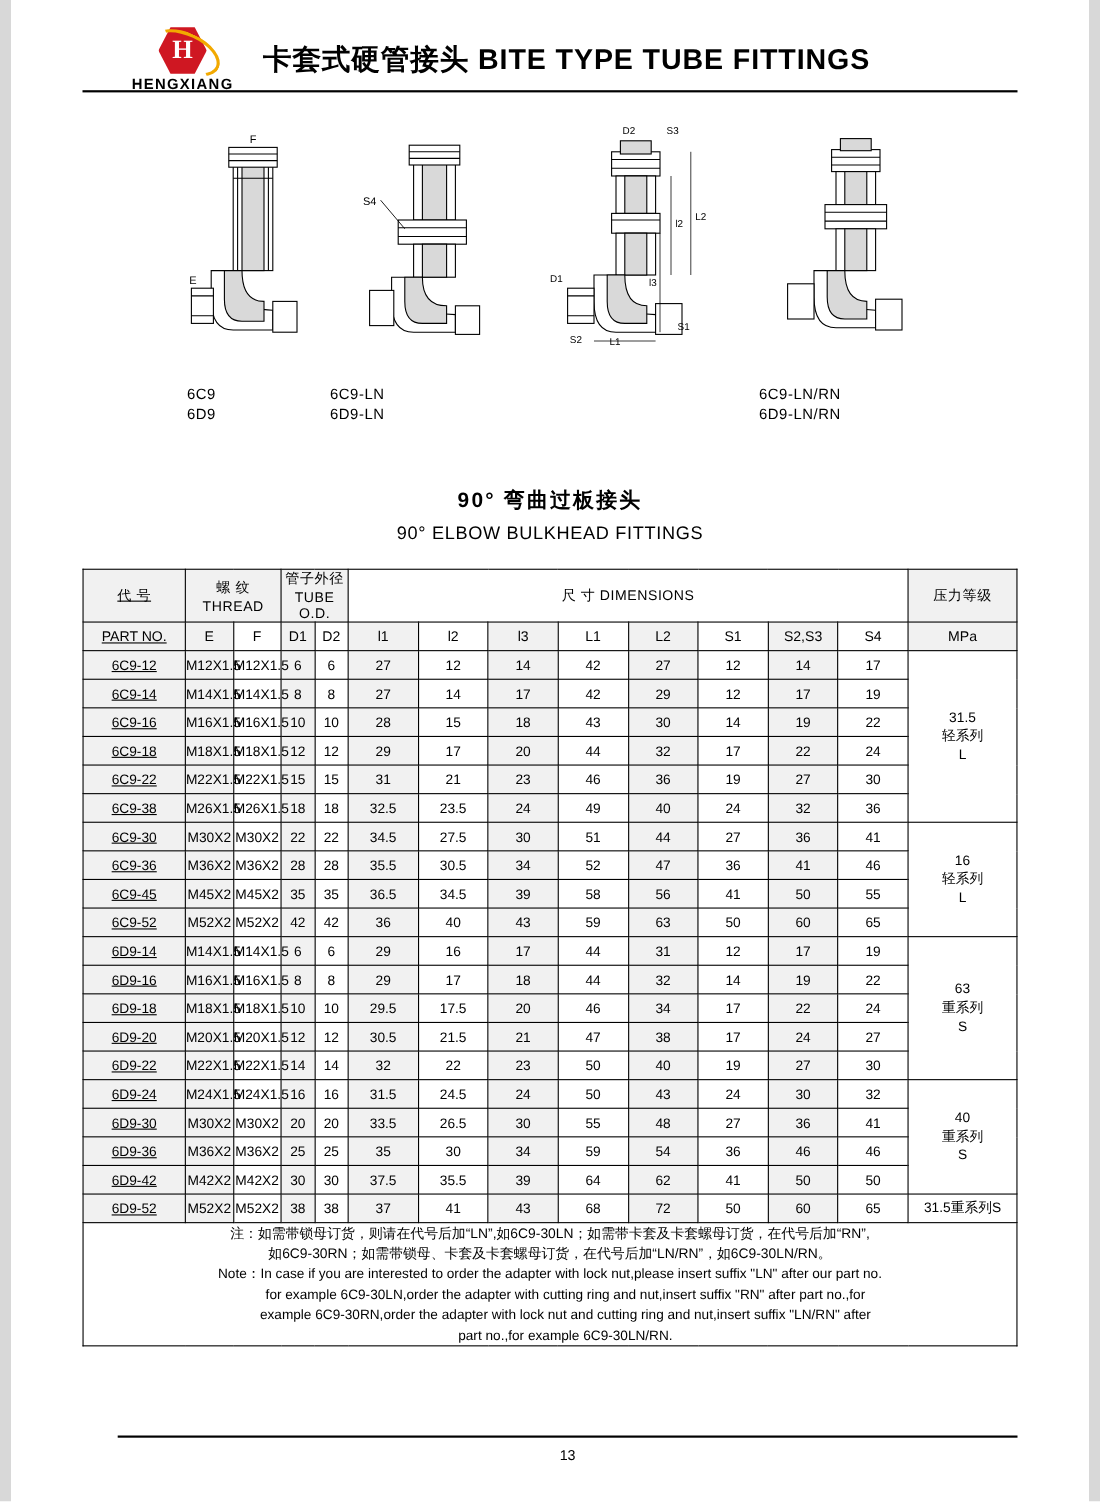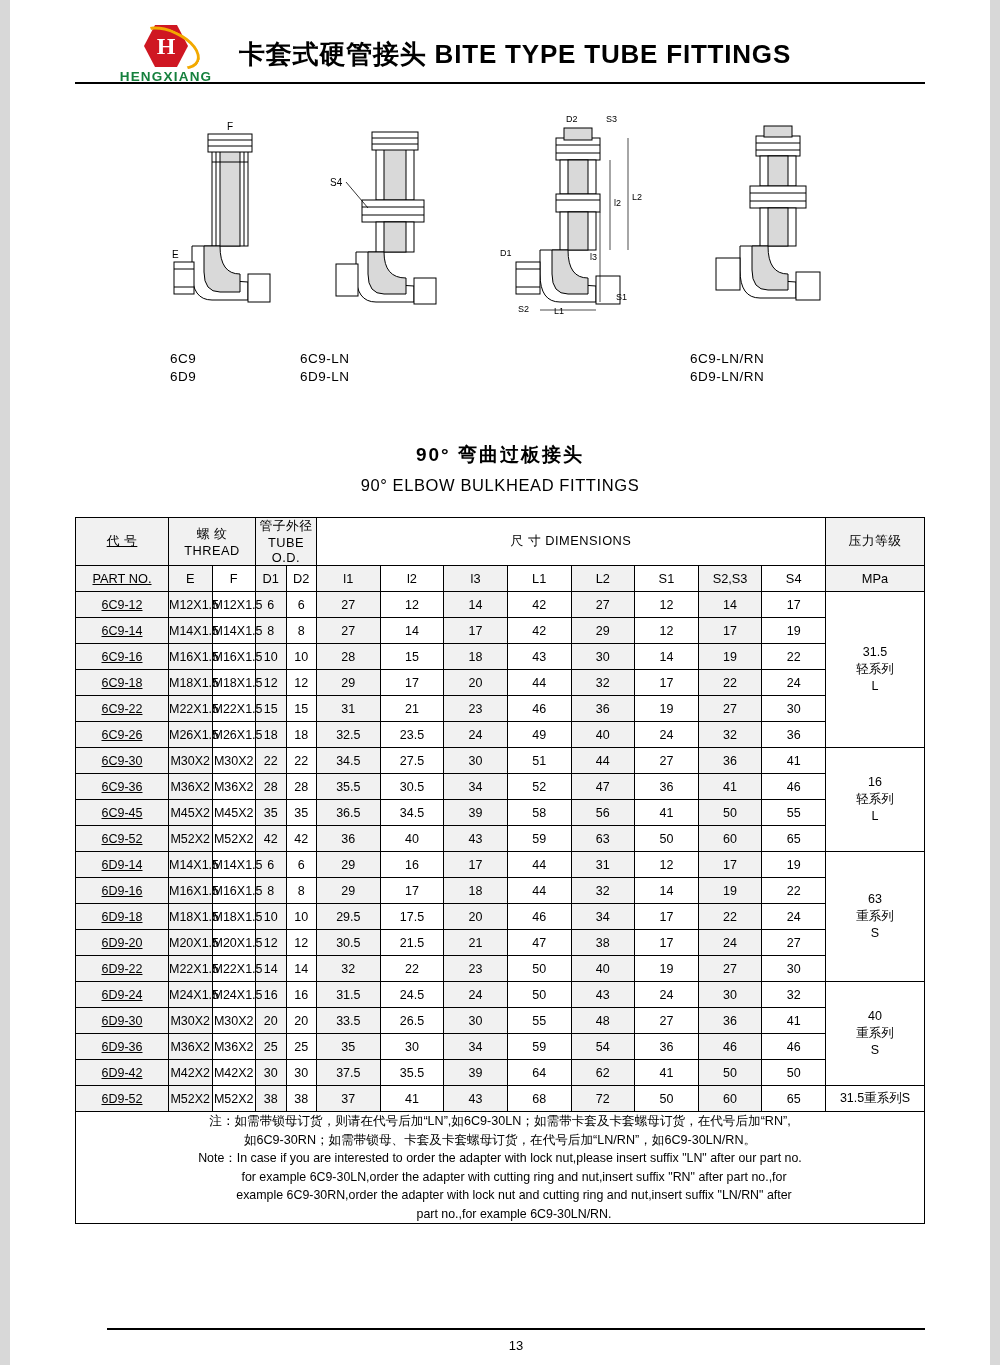--- a/index.html
+++ b/index.html
@@ -68,21 +68,21 @@
     border: 3px solid #f2a900;
     border-radius: 50%;
     border-left-color: transparent;
     border-bottom-color: transparent;
     transform: rotate(25deg);
   }
   .logo-name {
     font-size: 13.5px;
     font-weight: bold;
     letter-spacing: 1.2px;
-    color: #15803d;
+    color: #000000;
     margin-top: 1px;
     font-family: "Liberation Sans", sans-serif;
   }
   .header-title {
     font-size: 26px;
     font-weight: bold;
     letter-spacing: 0.8px;
     margin-left: 12px;
     white-space: nowrap;
   }
@@ -176,21 +176,21 @@
     font-size: 12.6px;
     height: auto;
   }
   .note-cell .en { font-size: 12.4px; }
   .note-indent { display: block; padding-left: 28px; }
 
   
   .footer {
     position: absolute;
     left: 0; right: 0;
-    bottom: 12px;
+    bottom: 35px;
     margin-left: 32px;
   }
   .footer-rule {
     margin: 0 75px;
     border-bottom: 2px solid #000;
   }
   .page-num {
     text-align: center;
     font-size: 13px;
     margin-top: 8px;
@@ -455,21 +455,21 @@
             <td class="col-dim-alt">31</td>
             <td class="col-dim">21</td>
             <td class="col-dim-alt">23</td>
             <td class="col-dim">46</td>
             <td class="col-dim-alt">36</td>
             <td class="col-dim">19</td>
             <td class="col-s23 shade">27</td>
             <td class="col-s4">30</td>
           </tr>
           <tr>
-            <td class="col-part shade">6C9-26</td>
+            <td class="col-part shade">6C9-38</td>
             <td class="col-e shade">M26X1.5</td>
             <td class="col-f">M26X1.5</td>
             <td class="col-d1 shade">18</td>
             <td class="col-d2">18</td>
             <td class="col-dim-alt">32.5</td>
             <td class="col-dim">23.5</td>
             <td class="col-dim-alt">24</td>
             <td class="col-dim">49</td>
             <td class="col-dim-alt">40</td>
             <td class="col-dim">24</td>

